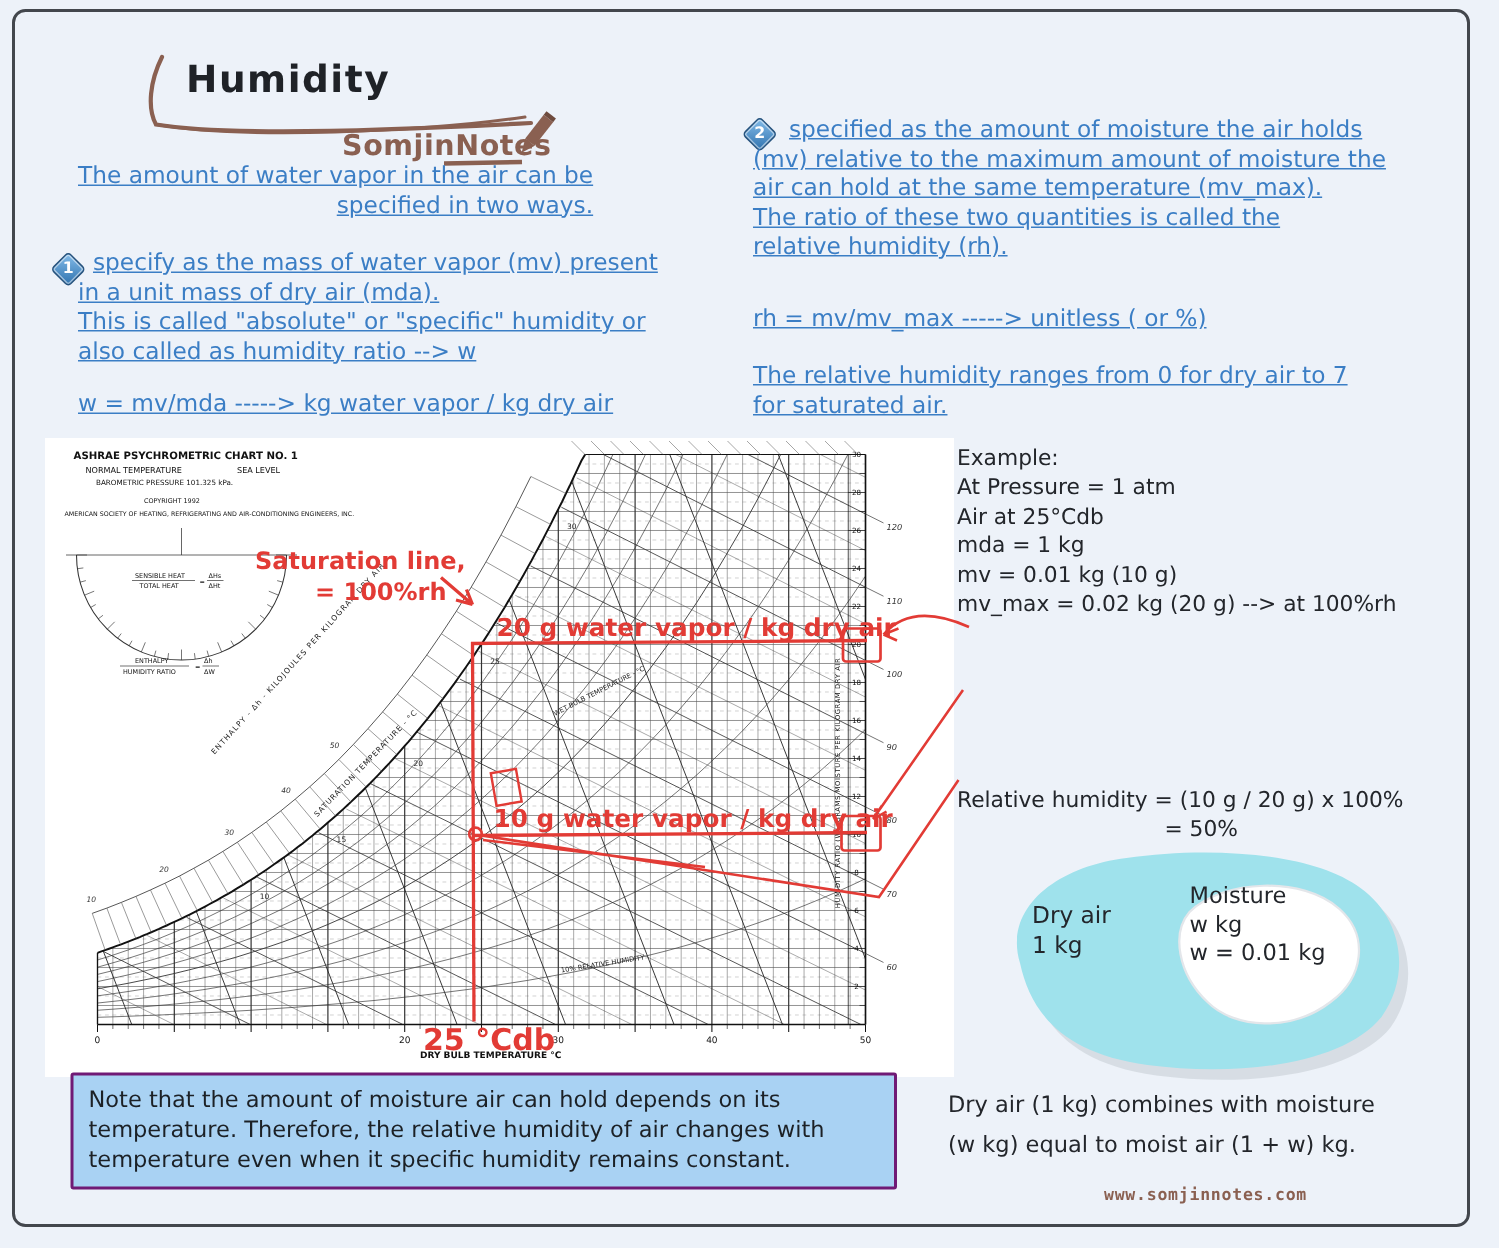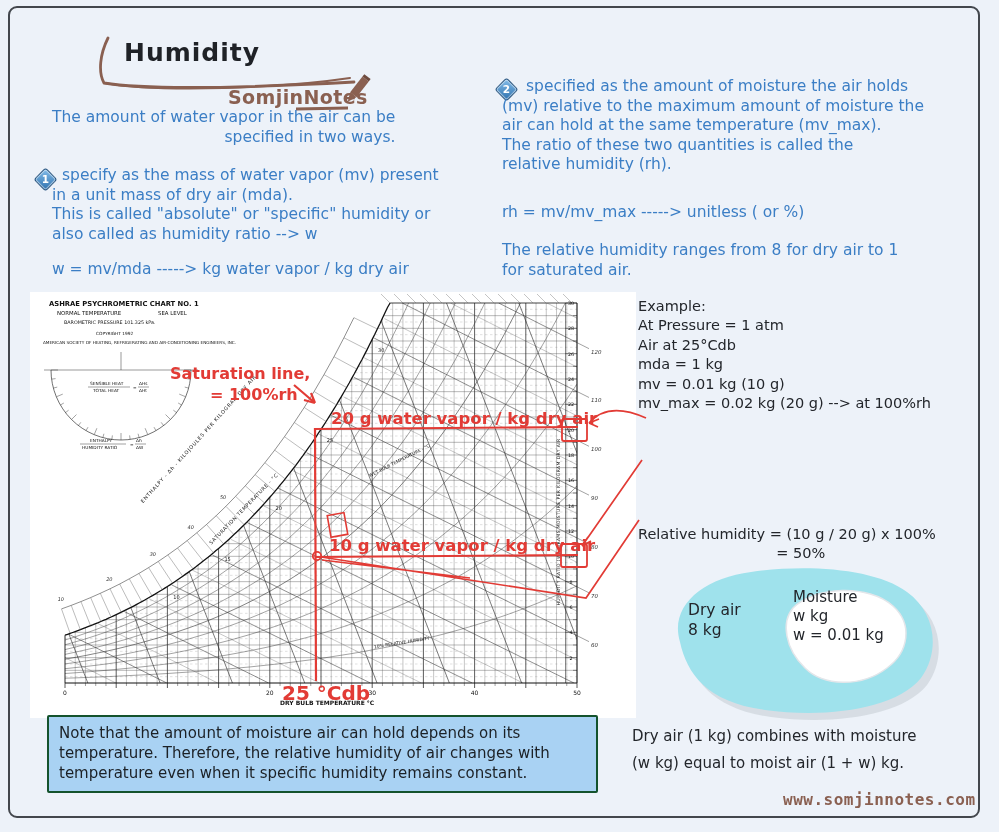--- a/index.html
+++ b/index.html
@@ -7,36 +7,36 @@
     --brand_brown:#8a6051; --note_bg:#a9d2f3; --blob_cyan:#9fe2ec;
     --page_bg:#edf2f9; --border_col:#43474d; --chart_bg:#ffffff;
   }
   html,body{margin:0;padding:0;background:var(--page_bg);}
   #page{position:relative;width:980px;height:832px;background:var(--page_bg);
         font-family:"DejaVu Sans",sans-serif;overflow:hidden;}
   #frame{position:absolute;left:8px;top:6px;width:968px;height:808px;
          border:2.5px solid var(--border_col);border-radius:9px;}
   .abs{position:absolute;}
   .hand{font-family:"DejaVu Sans",sans-serif;}
-  .blue{color:var(--ink_blue);font-size:15.5px;line-height:19.5px;white-space:pre-line;}
+  .blue{color:var(--ink_blue);font-size:15.5px;line-height:19.5px;white-space:pre-line;text-decoration:underline;}
   .black{color:var(--ink_black);font-size:14.5px;line-height:19.4px;white-space:pre-line;}
   .prewrap{white-space:pre-wrap;}
   #title{left:124px;top:38px;font-size:25px;font-weight:bold;letter-spacing:1px;color:#1f2227;}
   #brand{left:228px;top:86px;font-size:19px;font-weight:600;color:var(--brand_brown);letter-spacing:.4px;}
   #brand-underline{left:296px;top:107px;width:52px;height:2.5px;background:var(--brand_brown);transform:rotate(-1deg);}
   .badge{width:15px;height:15px;transform:rotate(45deg);border-radius:3px;
          background:linear-gradient(135deg,#85bdea,#2f72ae);border:1.5px solid #26537e;
          box-shadow:0 0 0 1px rgba(255,255,255,.5) inset;}
   .badge span{display:block;transform:rotate(-45deg);color:#fff;font-size:10.5px;font-weight:bold;
               text-align:center;line-height:15px;}
   #chartbox{left:30px;top:292px;width:606px;height:426px;background:var(--chart_bg);}
   #notebox{left:47px;top:715px;width:527px;height:62px;background:var(--note_bg);
-           border:2px solid #14532d;border-radius:2px;padding:6px 10px;
+           border:2px solid #701a75;border-radius:2px;padding:6px 10px;
            color:#1c2126;font-size:15px;line-height:20px;white-space:pre-line;}
-  #website{left:783px;top:790px;font-family:"DejaVu Sans Mono",monospace;font-size:16px;
+  #website{left:736px;top:790px;font-family:"DejaVu Sans Mono",monospace;font-size:11px;
            font-weight:bold;color:var(--brand_brown);letter-spacing:.5px;}
   svg text{font-family:"DejaVu Sans",sans-serif;}
   .redtext{fill:var(--accent_red);font-weight:600;}
   .redstroke{stroke:var(--accent_red);fill:none;}
 </style>
 </head>
 <body>
 
 <div id="page">
   <div id="frame" class="abs"></div>
@@ -69,21 +69,21 @@
 
   <div class="abs badge" style="left:498px;top:81px;">
       <span>2</span>
     </div>
   <div class="abs blue" style="left:502px;top:77px;width:480px;text-indent:24px;">specified as the amount of moisture the air holds
 (mv) relative to the maximum amount of moisture the
 air can hold at the same temperature (mv_max).
 The ratio of these two quantities is called the
 relative humidity (rh).</div>
   <div class="abs blue" style="left:502px;top:203px;">rh = mv/mv_max -----&gt; unitless ( or %)</div>
-  <div class="abs blue" style="left:502px;top:241px;">The relative humidity ranges from 8 for dry air to 1
+  <div class="abs blue" style="left:502px;top:241px;">The relative humidity ranges from 0 for dry air to 7
 for saturated air.</div>
 
   <div id="chartbox" class="abs">
     <svg id="psychart" width="606" height="426" viewBox="0 0 606 426">
         <defs>
           <clipPath id="wedge">
             <path d="M35,391 L35,343.2 L35.0,343.2 L37.6,342.3 L40.1,341.4 L42.7,340.5 L45.2,339.6 L47.8,338.6 L50.4,337.7 L52.9,336.7 L55.5,335.7 L58.0,334.7 L60.6,333.7 L63.2,332.7 L65.7,331.6 L68.3,330.6 L70.8,329.5 L73.4,328.4 L76.0,327.3 L78.5,326.1 L81.1,325.0 L83.6,323.8 L86.2,322.6 L88.8,321.4 L91.3,320.2 L93.9,318.9 L96.4,317.7 L99.0,316.4 L101.6,315.1 L104.1,313.8 L106.7,312.4 L109.2,311.0 L111.8,309.6 L114.4,308.2 L116.9,306.8 L119.5,305.3 L122.0,303.9 L124.6,302.4 L127.2,300.8 L129.7,299.3 L132.3,297.7 L134.8,296.1 L137.4,294.5 L140.0,292.9 L142.5,291.2 L145.1,289.5 L147.6,287.8 L150.2,286.0 L152.8,284.2 L155.3,282.4 L157.9,280.6 L160.4,278.8 L163.0,276.9 L165.6,275.0 L168.1,273.0 L170.7,271.1 L173.2,269.1 L175.8,267.0 L178.4,265.0 L180.9,262.9 L183.5,260.8 L186.0,258.6 L188.6,256.4 L191.2,254.2 L193.7,252.0 L196.3,249.7 L198.8,247.4 L201.4,245.0 L204.0,242.6 L206.5,240.2 L209.1,237.7 L211.6,235.3 L214.2,232.7 L216.8,230.2 L219.3,227.6 L221.9,224.9 L224.4,222.2 L227.0,219.5 L229.6,216.8 L232.1,214.0 L234.7,211.1 L237.2,208.3 L239.8,205.3 L242.4,202.4 L244.9,199.4 L247.5,196.3 L250.0,193.2 L252.6,190.1 L255.2,186.9 L257.7,183.7 L260.3,180.4 L262.8,177.1 L265.4,173.8 L268.0,170.3 L270.5,166.9 L273.1,163.4 L275.6,159.8 L278.2,156.2 L280.8,152.5 L283.3,148.8 L285.9,145.1 L288.4,141.2 L291.0,137.4 L293.6,133.4 L296.1,129.5 L298.7,125.4 L301.2,121.3 L303.8,117.2 L306.4,113.0 L308.9,108.7 L311.5,104.4 L314.0,100.0 L316.6,95.5 L319.2,91.0 L321.7,86.4 L324.3,81.8 L326.8,77.1 L329.4,72.3 L332.0,67.5 L334.5,62.6 L337.1,57.6 L339.6,52.5 L342.2,47.4 L344.8,42.3 L347.3,37.0 L349.9,31.7 L352.4,26.3 L355.0,20.8 L357.6,15.2 L360.1,11.0 L547,11 L547,391 Z"></path>
           </clipPath>
         </defs>
         <g clip-path="url(#wedge)">
@@ -496,21 +496,21 @@
 mv_max = 0.02 kg (20 g) --&gt; at 100%rh</div>
   <div class="abs black prewrap" style="left:638px;top:501px;margin-top:24px;">Relative humidity = (10 g / 20 g) x 100%
                               = 50%</div>
 
   <svg class="abs" style="left:645px;top:550px;" width="300" height="172" viewBox="0 0 300 172">
     <path d="M35,92 C24,56 58,28 106,22 C160,14 230,18 262,42 C290,62 296,100 276,128 C250,160 180,168 120,160 C62,152 42,124 35,92 Z" fill="#d4dae1" opacity="0.9" transform="translate(6,7)"></path>
     <path d="M35,92 C24,56 58,28 106,22 C160,14 230,18 262,42 C290,62 296,100 276,128 C250,160 180,168 120,160 C62,152 42,124 35,92 Z" fill="#9fe2ec"></path>
     <path d="M148,58 C170,36 224,34 248,56 C268,74 264,102 242,118 C216,138 178,136 160,118 C140,99 136,72 148,58 Z" fill="#ffffff" stroke="#e3e6ea" stroke-width="1.5"></path>
   </svg>
   <div class="abs black" style="left:688px;top:600px;font-size:15.5px;line-height:20px;">Dry air
-8 kg</div>
+1 kg</div>
   <div class="abs black" style="left:793px;top:588px;font-size:15px;line-height:19px;">Moisture
 w kg
 w = 0.01 kg</div>
   <div class="abs black" style="left:632px;top:723px;font-size:15px;line-height:27px;">Dry air (1 kg) combines with moisture
 (w kg) equal to moist air (1 + w) kg.</div>
 
   <div id="notebox" class="abs">Note that the amount of moisture air can hold depends on its
 temperature. Therefore, the relative humidity of air changes with
 temperature even when it specific humidity remains constant.</div>
 

